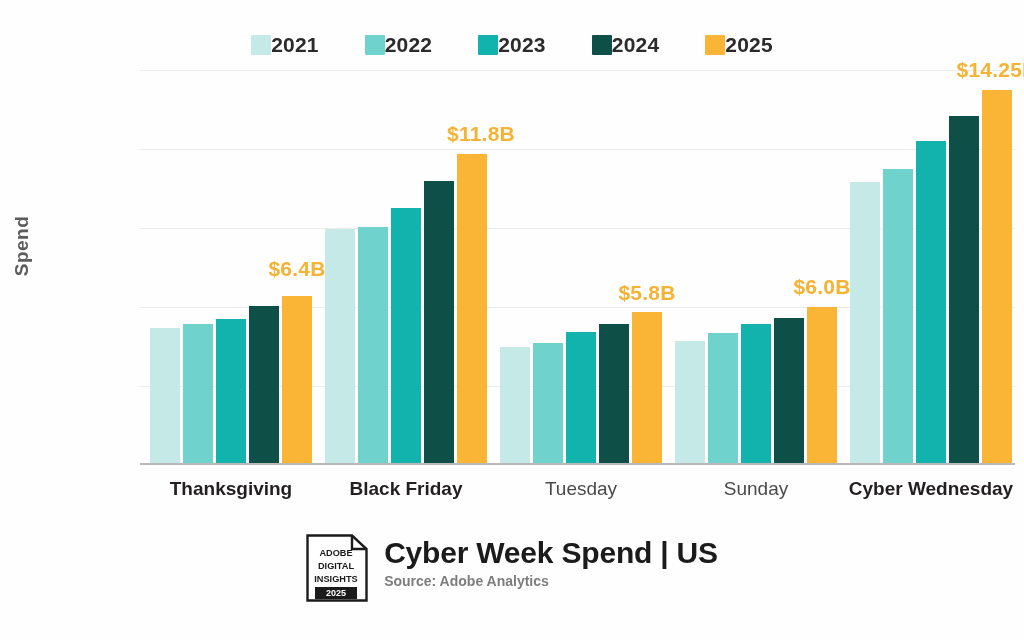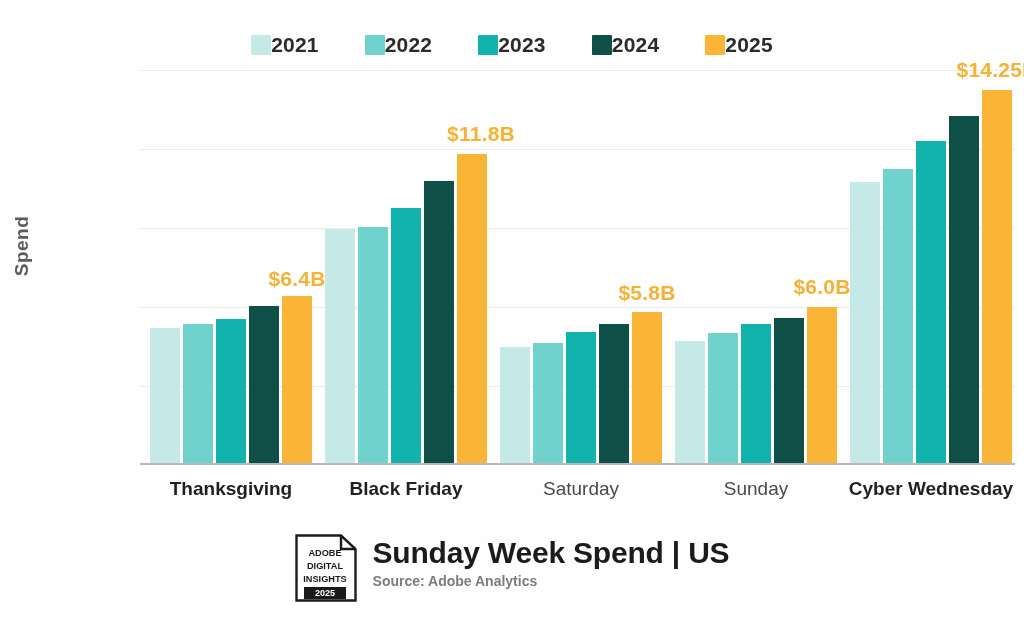--- a/index.html
+++ b/index.html
@@ -205,21 +205,21 @@
       </div>
     <div id="ytick-labels"></div>
     <div id="bars">
         <div class="bar-group" style="left: 10px; width: 162px;">
           <div class="bar" title="2021 Thanksgiving: $5.2B" style="left: 0px; height: 136.933px; background: rgb(197, 233, 230);"></div>
           <div class="bar" title="2022 Thanksgiving: $5.35B" style="left: 33px; height: 140.883px; background: rgb(111, 210, 205);"></div>
           <div class="bar" title="2023 Thanksgiving: $5.55B" style="left: 66px; height: 146.15px; background: rgb(19, 179, 173);"></div>
           <div class="bar" title="2024 Thanksgiving: $6.05B" style="left: 99px; height: 159.317px; background: rgb(14, 79, 72);"></div>
           <div class="bar" title="2025 Thanksgiving: $6.4B" style="left: 132px; height: 168.533px; background: rgb(250, 181, 55);"></div>
         </div>
-        <div class="bar-value-label" style="left: 157px; top: 197px; color: rgb(245, 179, 53);">$6.4B</div>
+        <div class="bar-value-label" style="left: 157px; top: 187px; color: rgb(245, 179, 53);">$6.4B</div>
         <div class="bar-group" style="left: 185px; width: 162px;">
           <div class="bar" title="2021 Black Friday: $8.95B" style="left: 0px; height: 235.683px; background: rgb(197, 233, 230);"></div>
           <div class="bar" title="2022 Black Friday: $9.05B" style="left: 33px; height: 238.317px; background: rgb(111, 210, 205);"></div>
           <div class="bar" title="2023 Black Friday: $9.75B" style="left: 66px; height: 256.75px; background: rgb(19, 179, 173);"></div>
           <div class="bar" title="2024 Black Friday: $10.8B" style="left: 99px; height: 284.4px; background: rgb(14, 79, 72);"></div>
           <div class="bar" title="2025 Black Friday: $11.8B" style="left: 132px; height: 310.733px; background: rgb(250, 181, 55);"></div>
         </div>
         <div class="bar-value-label" style="left: 332px; top: 52.2667px; color: rgb(245, 179, 53); margin-left: 9px;">$11.8B</div>
         <div class="bar-group" style="left: 360px; width: 162px;">
           <div class="bar" title="2021 Saturday: $4.5B" style="left: 0px; height: 118.5px; background: rgb(197, 233, 230);"></div>
@@ -245,36 +245,36 @@
           <div class="bar" title="2025 Cyber Monday: $14.25B" style="left: 132px; height: 375.25px; background: rgb(250, 181, 55);"></div>
         </div>
         <div class="bar-value-label" style="left: 857px; top: -12.25px; color: rgb(245, 179, 53);">$14.25B</div>
       </div>
     <div id="axis-line"></div>
   </div>
 
   <div id="cat-labels">
       <div class="cat-label bold" style="left: 231px;">Thanksgiving</div>
       <div class="cat-label bold" style="left: 406px;">Black Friday</div>
-      <div class="cat-label regular" style="left: 581px;">Saturday</div>
+      <div class="cat-label regular" style="left: 581px;">Tuesday</div>
       <div class="cat-label regular" style="left: 756px;">Sunday</div>
       <div class="cat-label bold" style="left: 931px;">Cyber Wednesday</div>
     </div>
 
   <div id="footer">
     <div id="adi-logo">
       <svg width="62" height="68" viewBox="0 0 62 68" xmlns="http://www.w3.org/2000/svg">
         <path d="M1.5 1.5 H46 L60.5 15 V66.5 H1.5 Z" fill="#ffffff" stroke="#1b1b1b" stroke-width="2.4"></path>
         <path d="M46 1.5 V15 H60.5" fill="none" stroke="#1b1b1b" stroke-width="2.4"></path>
         <text x="30" y="22" text-anchor="middle" font-family="Liberation Sans, sans-serif" font-size="9.2" font-weight="700" fill="#1b1b1b" id="logo-l1">ADOBE</text>
         <text x="30" y="35" text-anchor="middle" font-family="Liberation Sans, sans-serif" font-size="9.2" font-weight="700" fill="#1b1b1b" id="logo-l2">DIGITAL</text>
         <text x="30" y="48" text-anchor="middle" font-family="Liberation Sans, sans-serif" font-size="9.2" font-weight="700" fill="#1b1b1b" id="logo-l3">INSIGHTS</text>
         <rect x="9" y="53" width="42" height="12" fill="#1b1b1b"></rect>
         <text x="30" y="62.3" text-anchor="middle" font-family="Liberation Sans, sans-serif" font-size="9" font-weight="700" fill="#ffffff" id="logo-year">2025</text>
       </svg>
     </div>
     <div id="footer-text">
-      <div id="footer-title">Sunday Week Spend | US</div>
+      <div id="footer-title">Cyber Week Spend | US</div>
       <div id="footer-source">Source: Adobe Analytics</div>
     </div>
   </div>
 
 </div>
 
 </body></html>

